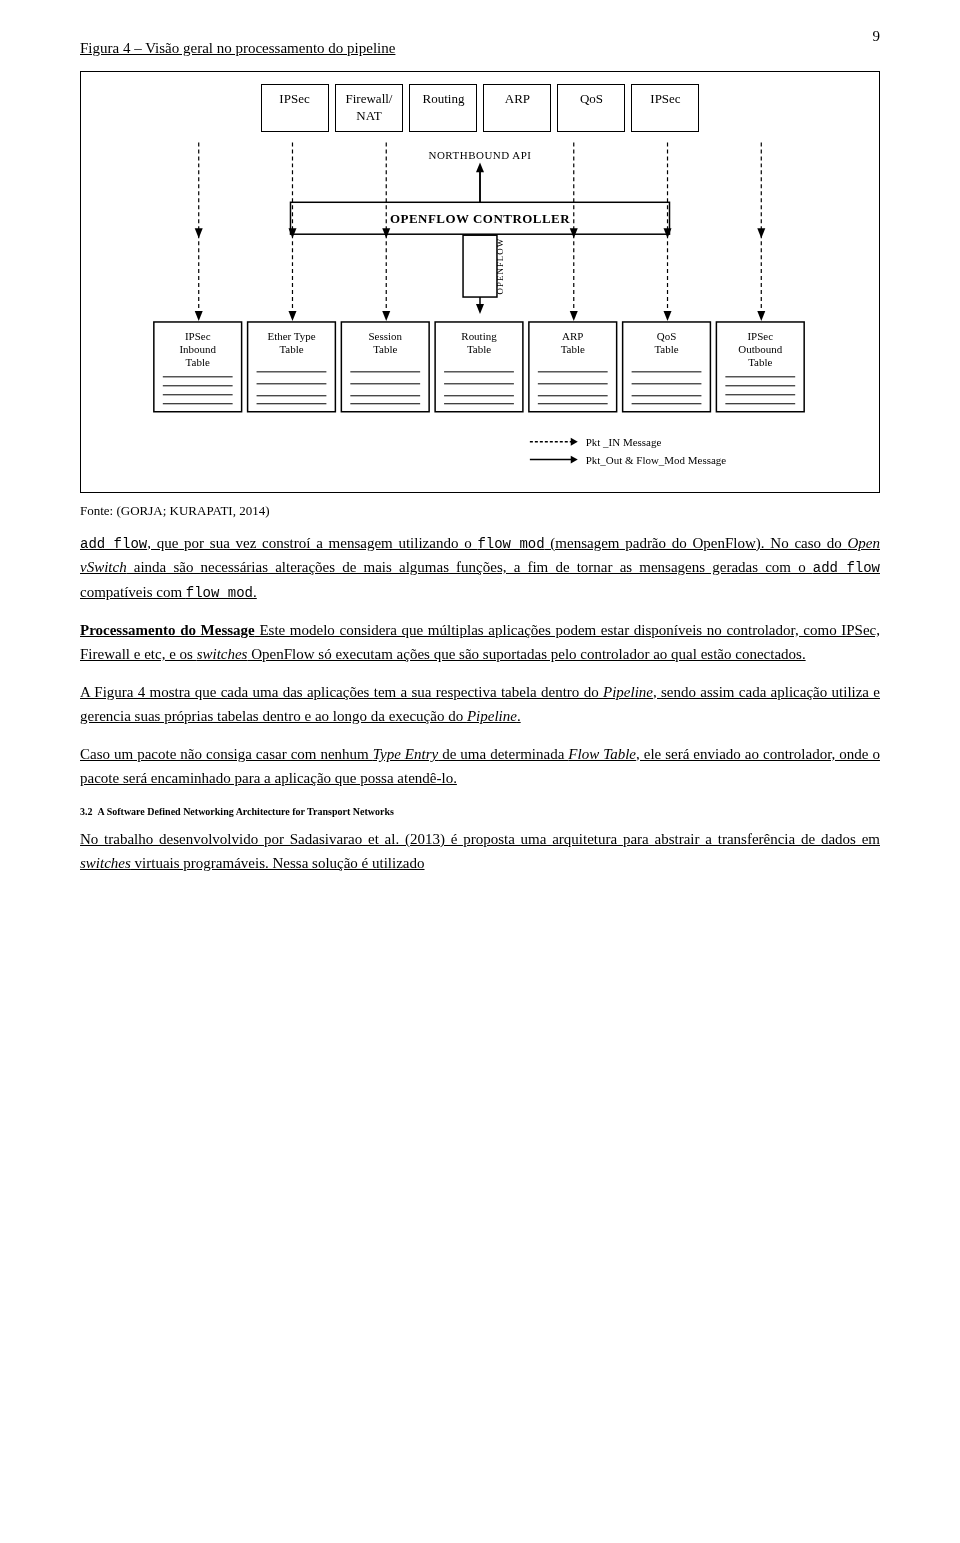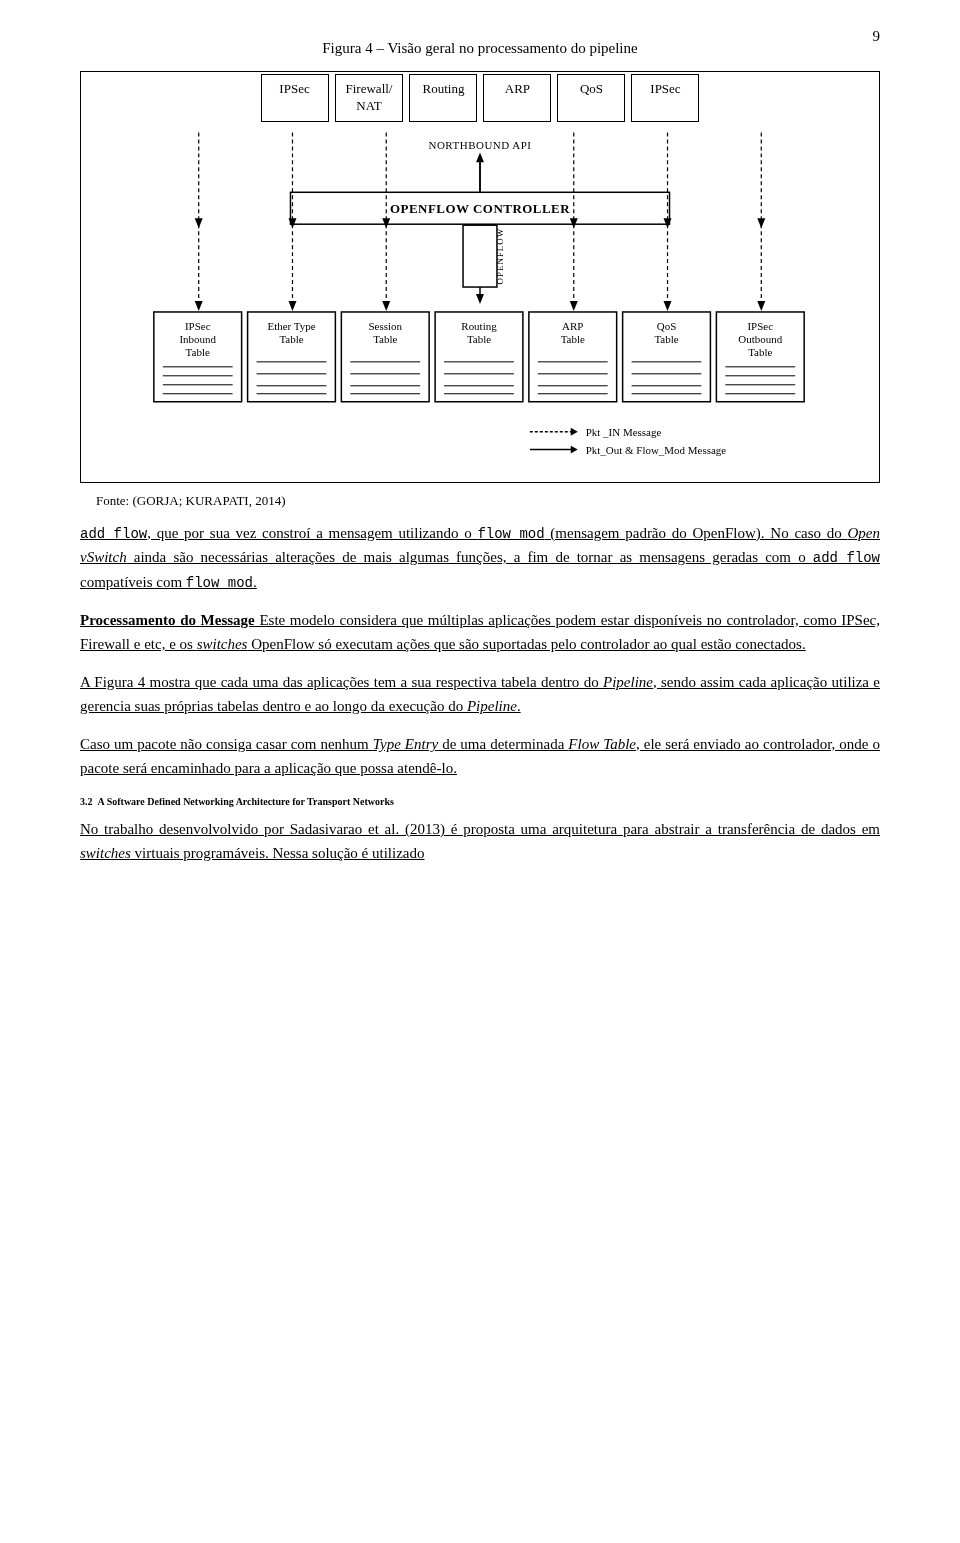--- a/index.html
+++ b/index.html
@@ -13,30 +13,30 @@
       padding: 30px 80px 40px 80px;
       position: relative;
     }
     .page-number {
       position: absolute;
       top: 28px;
       right: 80px;
       font-size: 15px;
     }
     .figure-title {
-      text-align: center;
       font-size: 15px;
       margin-bottom: 14px;
       margin-top: 10px;
+      text-decoration: underline;
     }
     
     .diagram {
       border: 1.5px solid #000;
       width: 100%;
-      padding: 2px 10px 10px 10px;
+      padding: 12px 10px 10px 10px;
       margin-bottom: 10px;
       position: relative;
     }
     
     .pipeline-row {
       display: flex;
       justify-content: center;
       gap: 6px;
       margin-bottom: 10px;
     }
@@ -47,21 +47,20 @@
       text-align: center;
       min-width: 68px;
       background: #fff;
       line-height: 1.3;
     }
     
     .fonte-line {
       font-size: 13px;
       margin-bottom: 12px;
       margin-top: 2px;
-      margin-left: 16px;
     }
     
     .body-text {
       font-size: 15px;
       line-height: 1.6;
       text-align: justify;
       margin-bottom: 14px;
       text-decoration: underline;
     }
     .body-text code, .inline-code {

